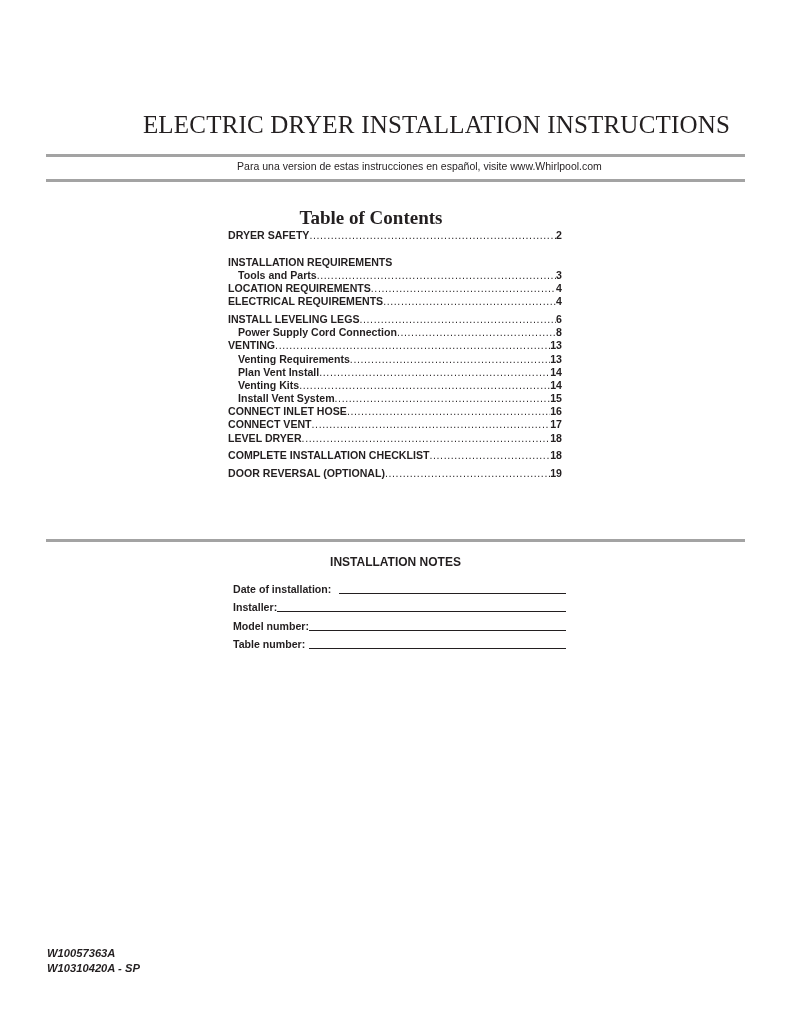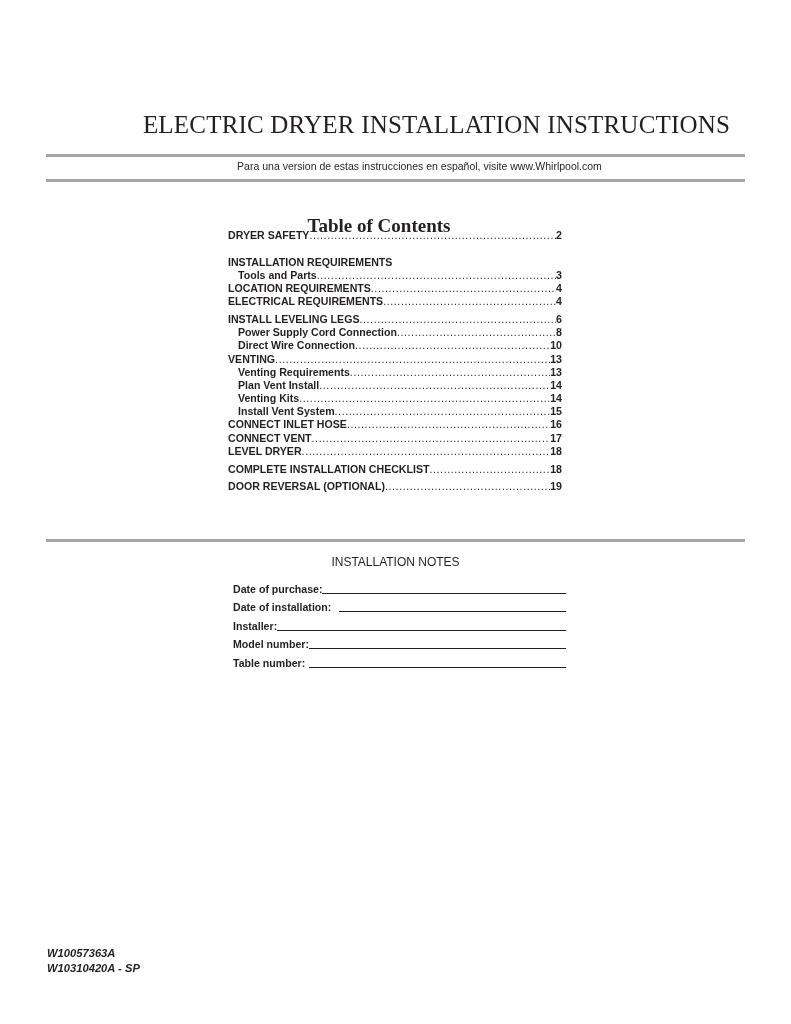--- a/index.html
+++ b/index.html
@@ -53,21 +53,21 @@
     .toc-title {
       position: absolute;
       left: 0;
       width: 742px;
       top: 206px;
       text-align: center;
       font-family: "Liberation Serif", serif;
       font-weight: bold;
       font-size: 19px;
       line-height: 24px;
-      margin: 8px;
+      margin: 0;
     }
     .toc {
       position: absolute;
       left: 228px;
       width: 334px;
       top: 229px;
       margin: 0;
       padding: 0;
       list-style: none;
     }
@@ -98,21 +98,21 @@
       content: "....................................................................................................................................................................................................";
     }
     .toc-page { flex: 0 0 auto; text-align: right; }
 
     .notes-title {
       position: absolute;
       left: 0;
       width: 791px;
       top: 555px;
       text-align: center;
-      font-weight: normal;
+      font-weight: bold;
       font-size: 12px;
       line-height: 15px;
       margin: 0;
     }
     .notes {
       position: absolute;
       left: 233px;
       width: 333px;
       top: 577px;
     }
@@ -189,25 +189,20 @@
   <li class="toc-entry gap-sm">
     <span class="toc-label">INSTALL LEVELING LEGS</span>
       <span class="toc-dots"></span>
       <span class="toc-page">6</span>
   </li>
   <li class="toc-entry sub">
     <span class="toc-label">Power Supply Cord Connection</span>
       <span class="toc-dots"></span>
       <span class="toc-page">8</span>
   </li>
-  <li class="toc-entry sub">
-    <span class="toc-label">Direct Wire Connection</span>
-      <span class="toc-dots"></span>
-      <span class="toc-page">10</span>
-  </li>
   <li class="toc-entry">
     <span class="toc-label">VENTING</span>
       <span class="toc-dots"></span>
       <span class="toc-page">13</span>
   </li>
   <li class="toc-entry sub">
     <span class="toc-label">Venting Requirements </span>
       <span class="toc-dots"></span>
       <span class="toc-page">13</span>
   </li>
@@ -251,24 +246,20 @@
       <span class="toc-dots"></span>
       <span class="toc-page">19</span>
   </li>
 </ul>
 
 <div class="rule r3"></div>
 
 <h3 class="notes-title">INSTALLATION NOTES</h3>
 
 <div class="notes">
-  <div class="note-row">
-    <span class="note-label">Date of purchase:</span>
-    <input class="note-field" type="text" value="" style="">
-  </div>
   <div class="note-row">
     <span class="note-label">Date of installation:</span>
     <input class="note-field gap" type="text" value="" style="">
   </div>
   <div class="note-row">
     <span class="note-label">Installer:</span>
     <input class="note-field" type="text" value="" style="">
   </div>
   <div class="note-row">
     <span class="note-label">Model number:</span>

